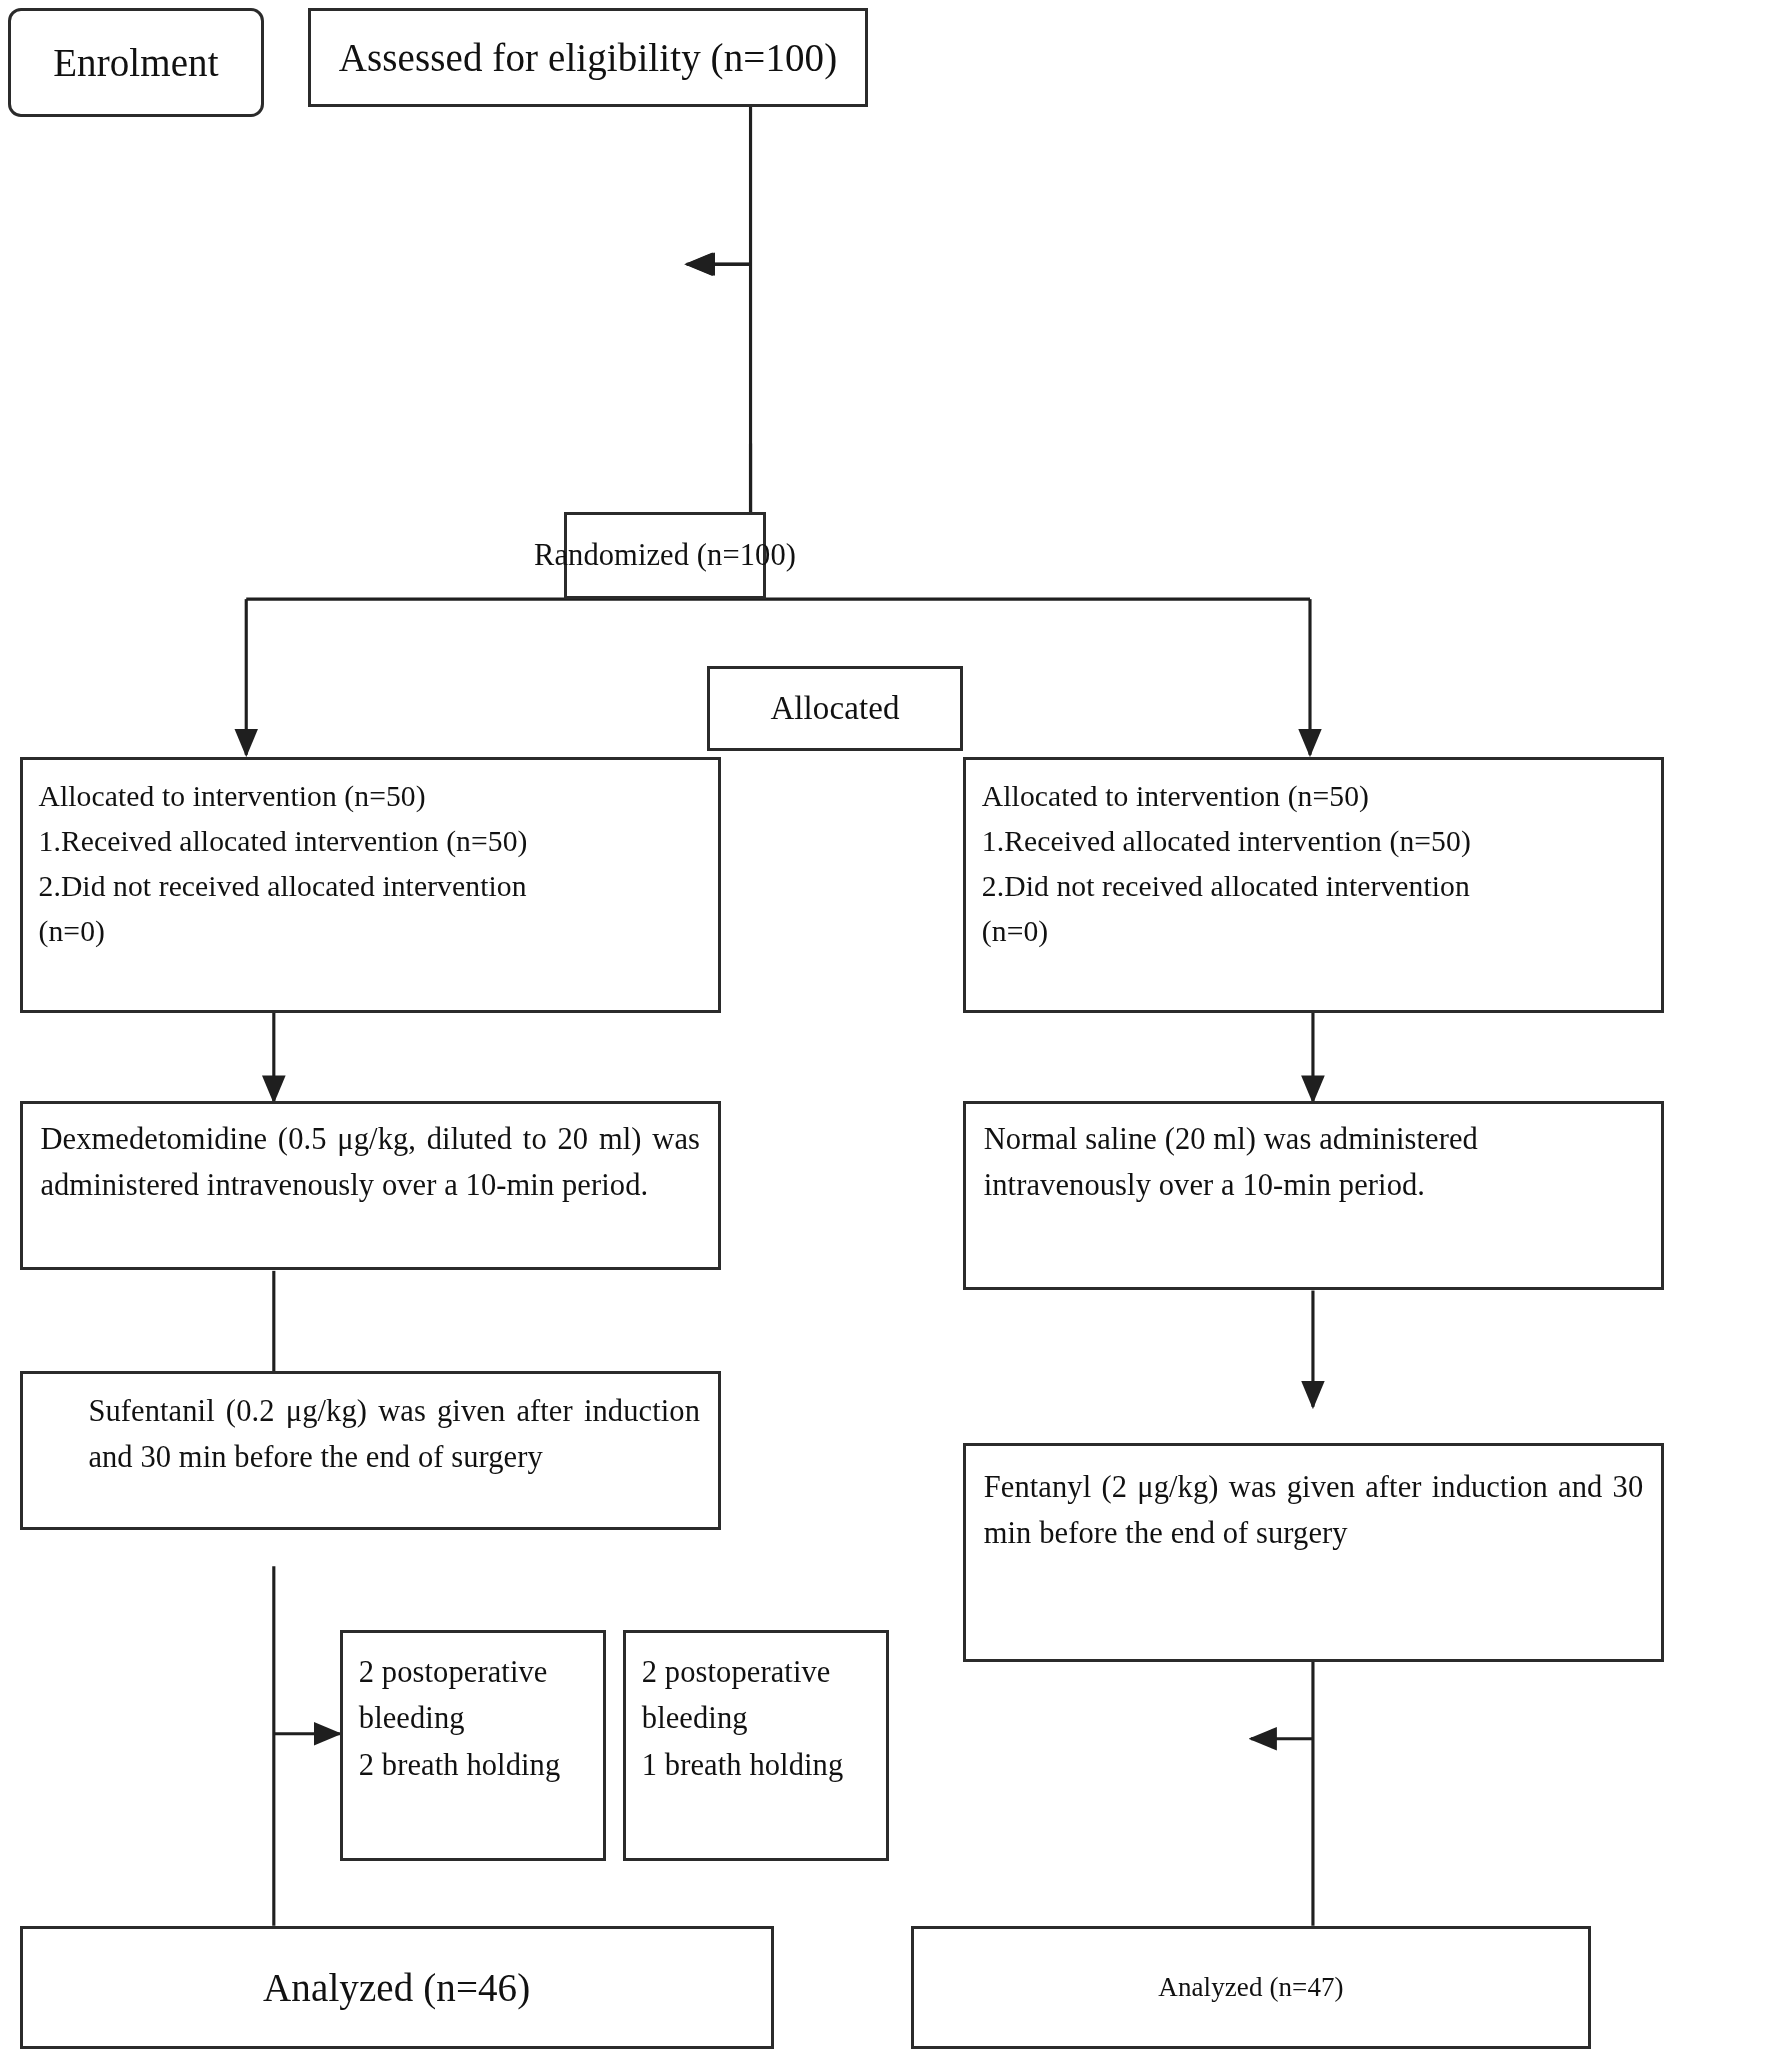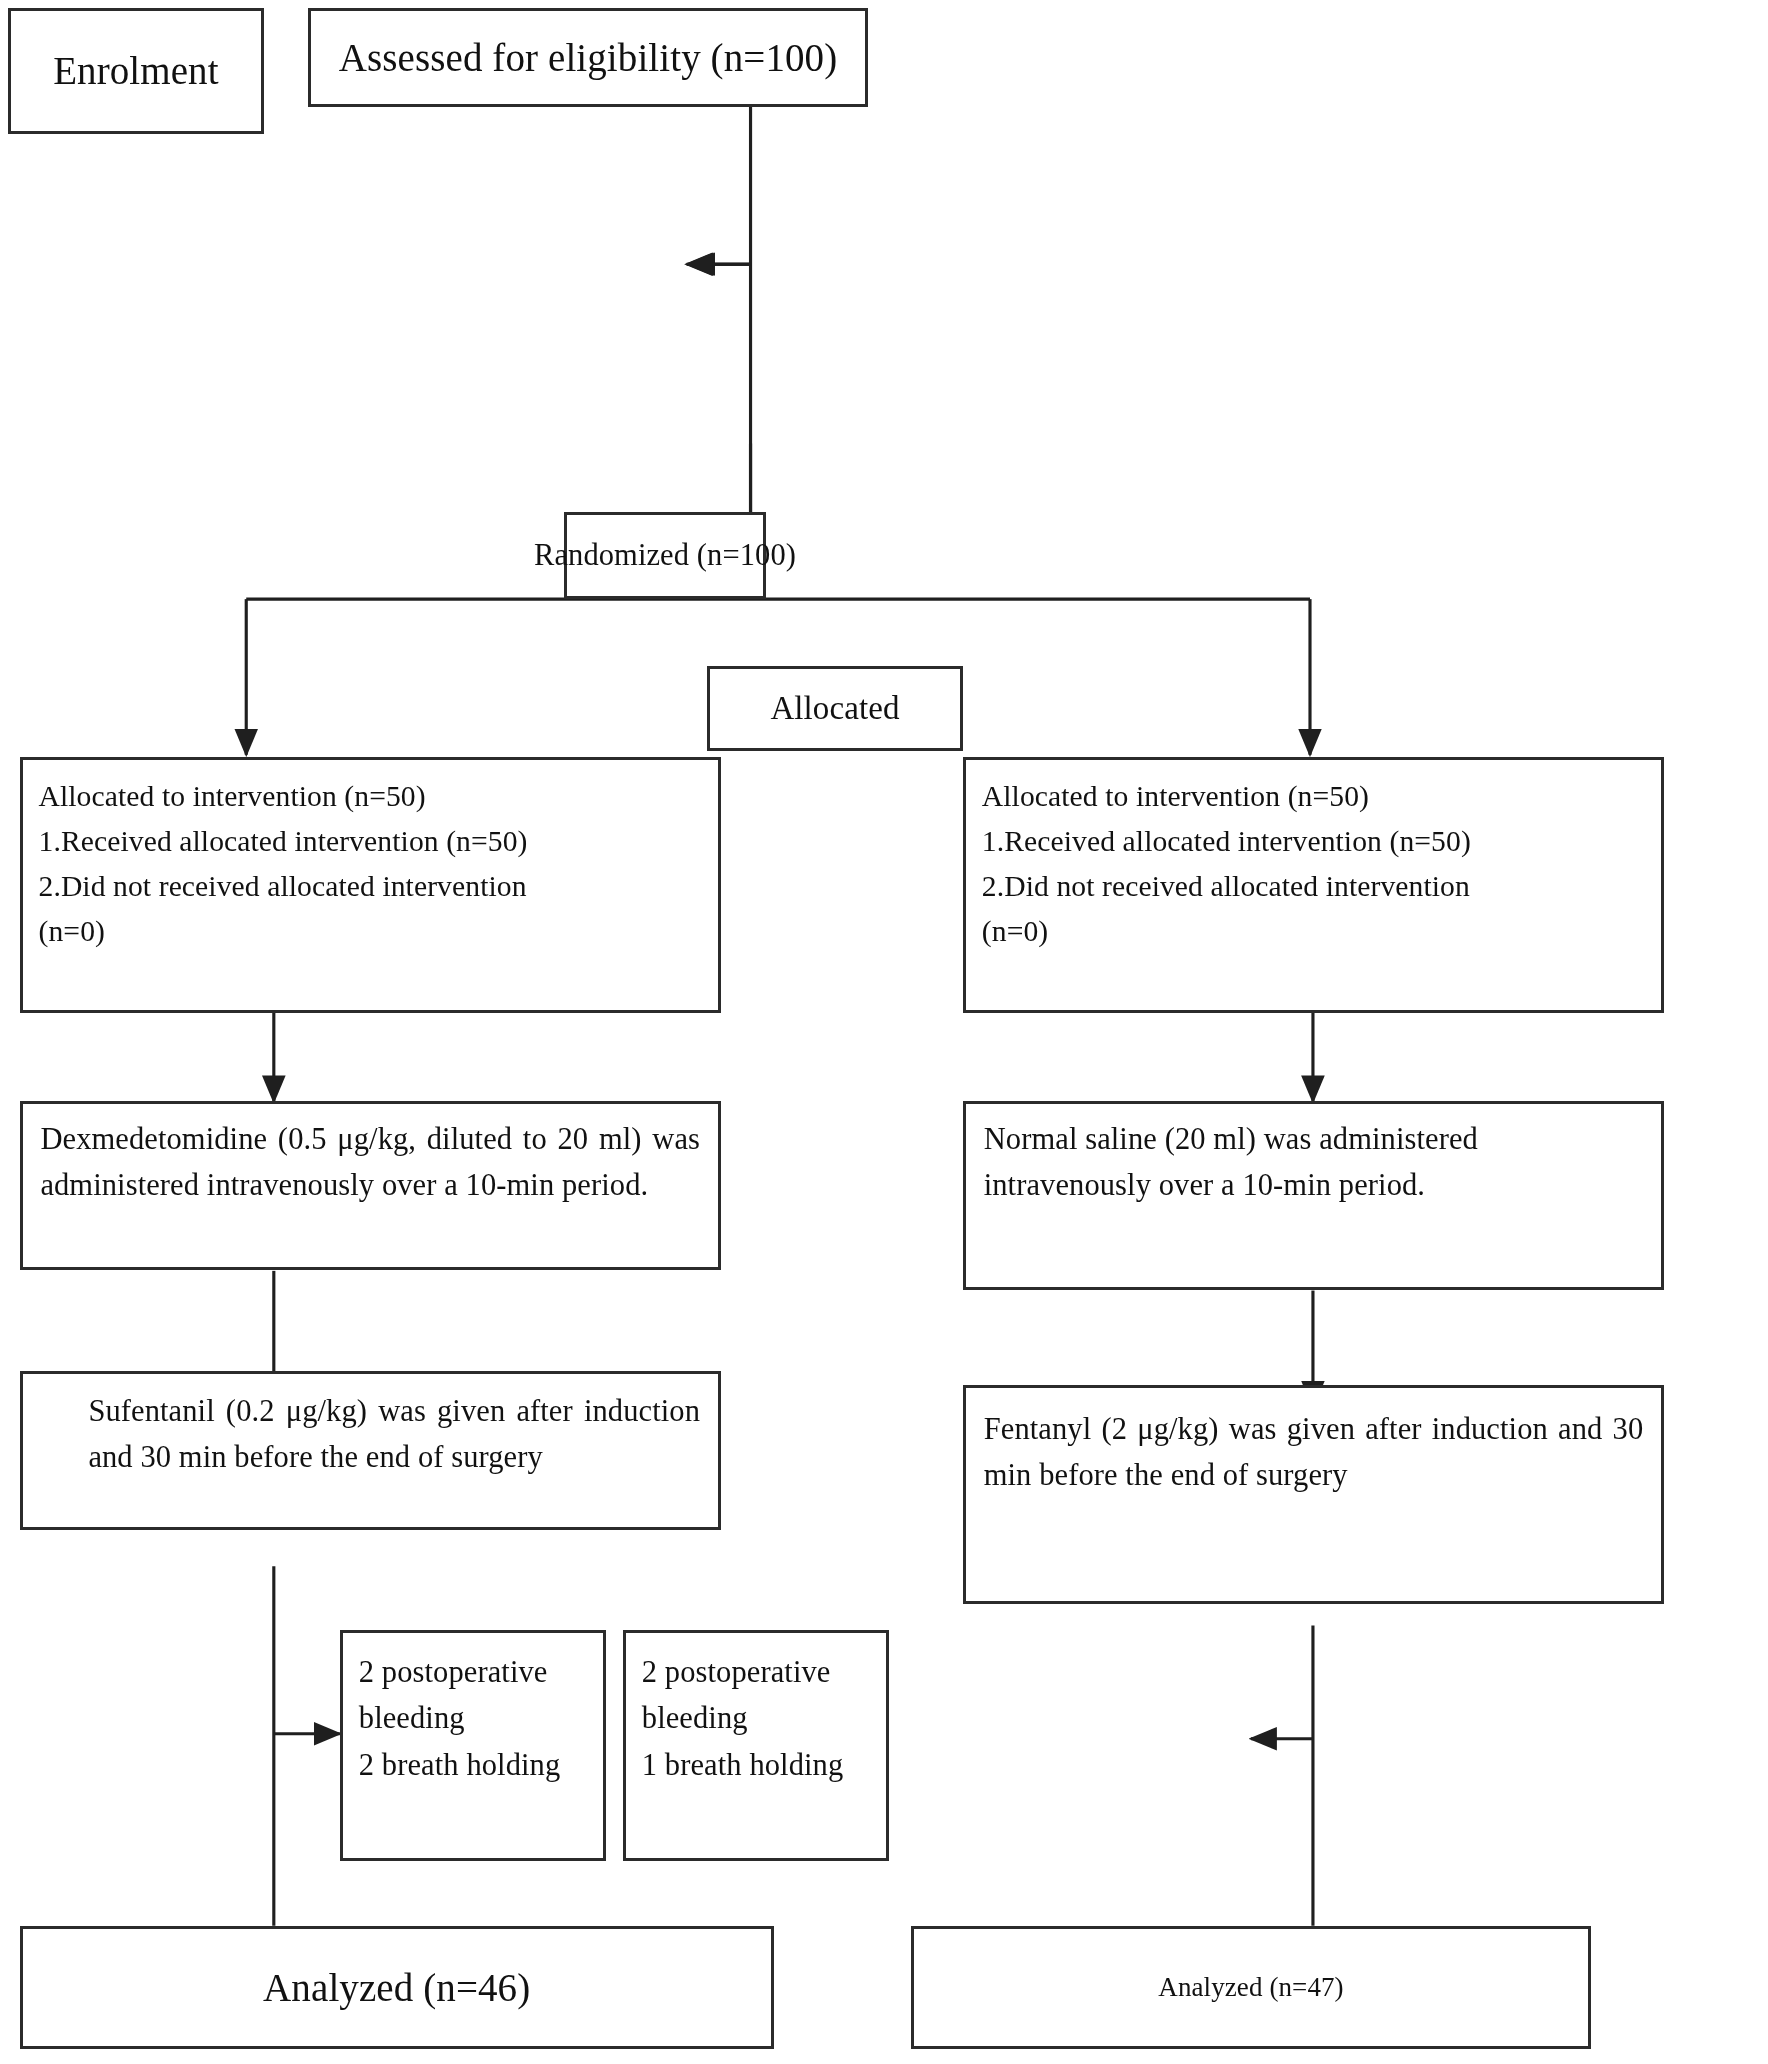--- a/index.html
+++ b/index.html
@@ -79,21 +79,21 @@
     <path class="wire" d="M 278,1290 L 278,1392"></path>
     <path class="wire" d="M 278,1590 L 278,1955"></path>
     <path class="wire" marker-end="url(#arrow)" d="M 278,1760 L 345,1760"></path>
 
     <path class="wire" marker-end="url(#arrow)" d="M 1333,1028 L 1333,1118"></path>
     <path class="wire" marker-end="url(#arrow)" d="M 1333,1310 L 1333,1428"></path>
     <path class="wire" d="M 1333,1650 L 1333,1955"></path>
     <path class="wire" marker-end="url(#arrow)" d="M 1333,1765 L 1270,1765"></path>
   </svg>
 
-  <div class="box center" style="left:7.9px; top:7.9px; width:256px; height:126px; font-size:39px;">
+  <div class="box center" style="left:7.9px; top:7.9px; width:256px; height:109px; font-size:39px;border-radius:13px;">
     <span>Enrolment</span>
   </div>
 
   <div class="box center" style="left:308px; top:7.9px; width:560px; height:99px; font-size:39px;">
     <span>Assessed for eligibility (n=100)</span>
   </div>
 
 
   <div class="box center" style="left:564px; top:512px; width:202px; height:87px; font-size:30.5px; overflow:visible;">
     <span style="white-space:nowrap;">Randomized (n=100)</span>
@@ -132,21 +132,21 @@
       <span>Normal saline (20 ml) was administered intravenously over a 10-min period.</span>
     </div>
   </div>
 
   <div class="box just" style="left:19.7px; top:1371px; width:701px; height:159px; font-size:30.5px;padding-left:48px;">
     <div class="pad" style="padding:13.8px 17.7px;">
       <span>Sufentanil (0.2 μg/kg) was given after induction and 30 min before the end of surgery</span>
     </div>
   </div>
 
-  <div class="box just" style="left:963px; top:1385px; width:701px; height:219px; font-size:30.5px;">
+  <div class="box just" style="left:963px; top:1443px; width:701px; height:219px; font-size:30.5px;">
     <div class="pad" style="padding:17.7px 17.7px;">
       <span>Fentanyl (2 μg/kg) was given after induction and 30 min before the end of surgery</span>
     </div>
   </div>
 
   <div class="box" style="left:340px; top:1630px; width:266px; height:231px; font-size:30.5px;">
     <div class="pad" style="padding:15.8px 15.8px;">
       <p class="ln">2      postoperative</p>
       <p class="ln">bleeding</p>
       <p class="ln">2    breath holding</p>

